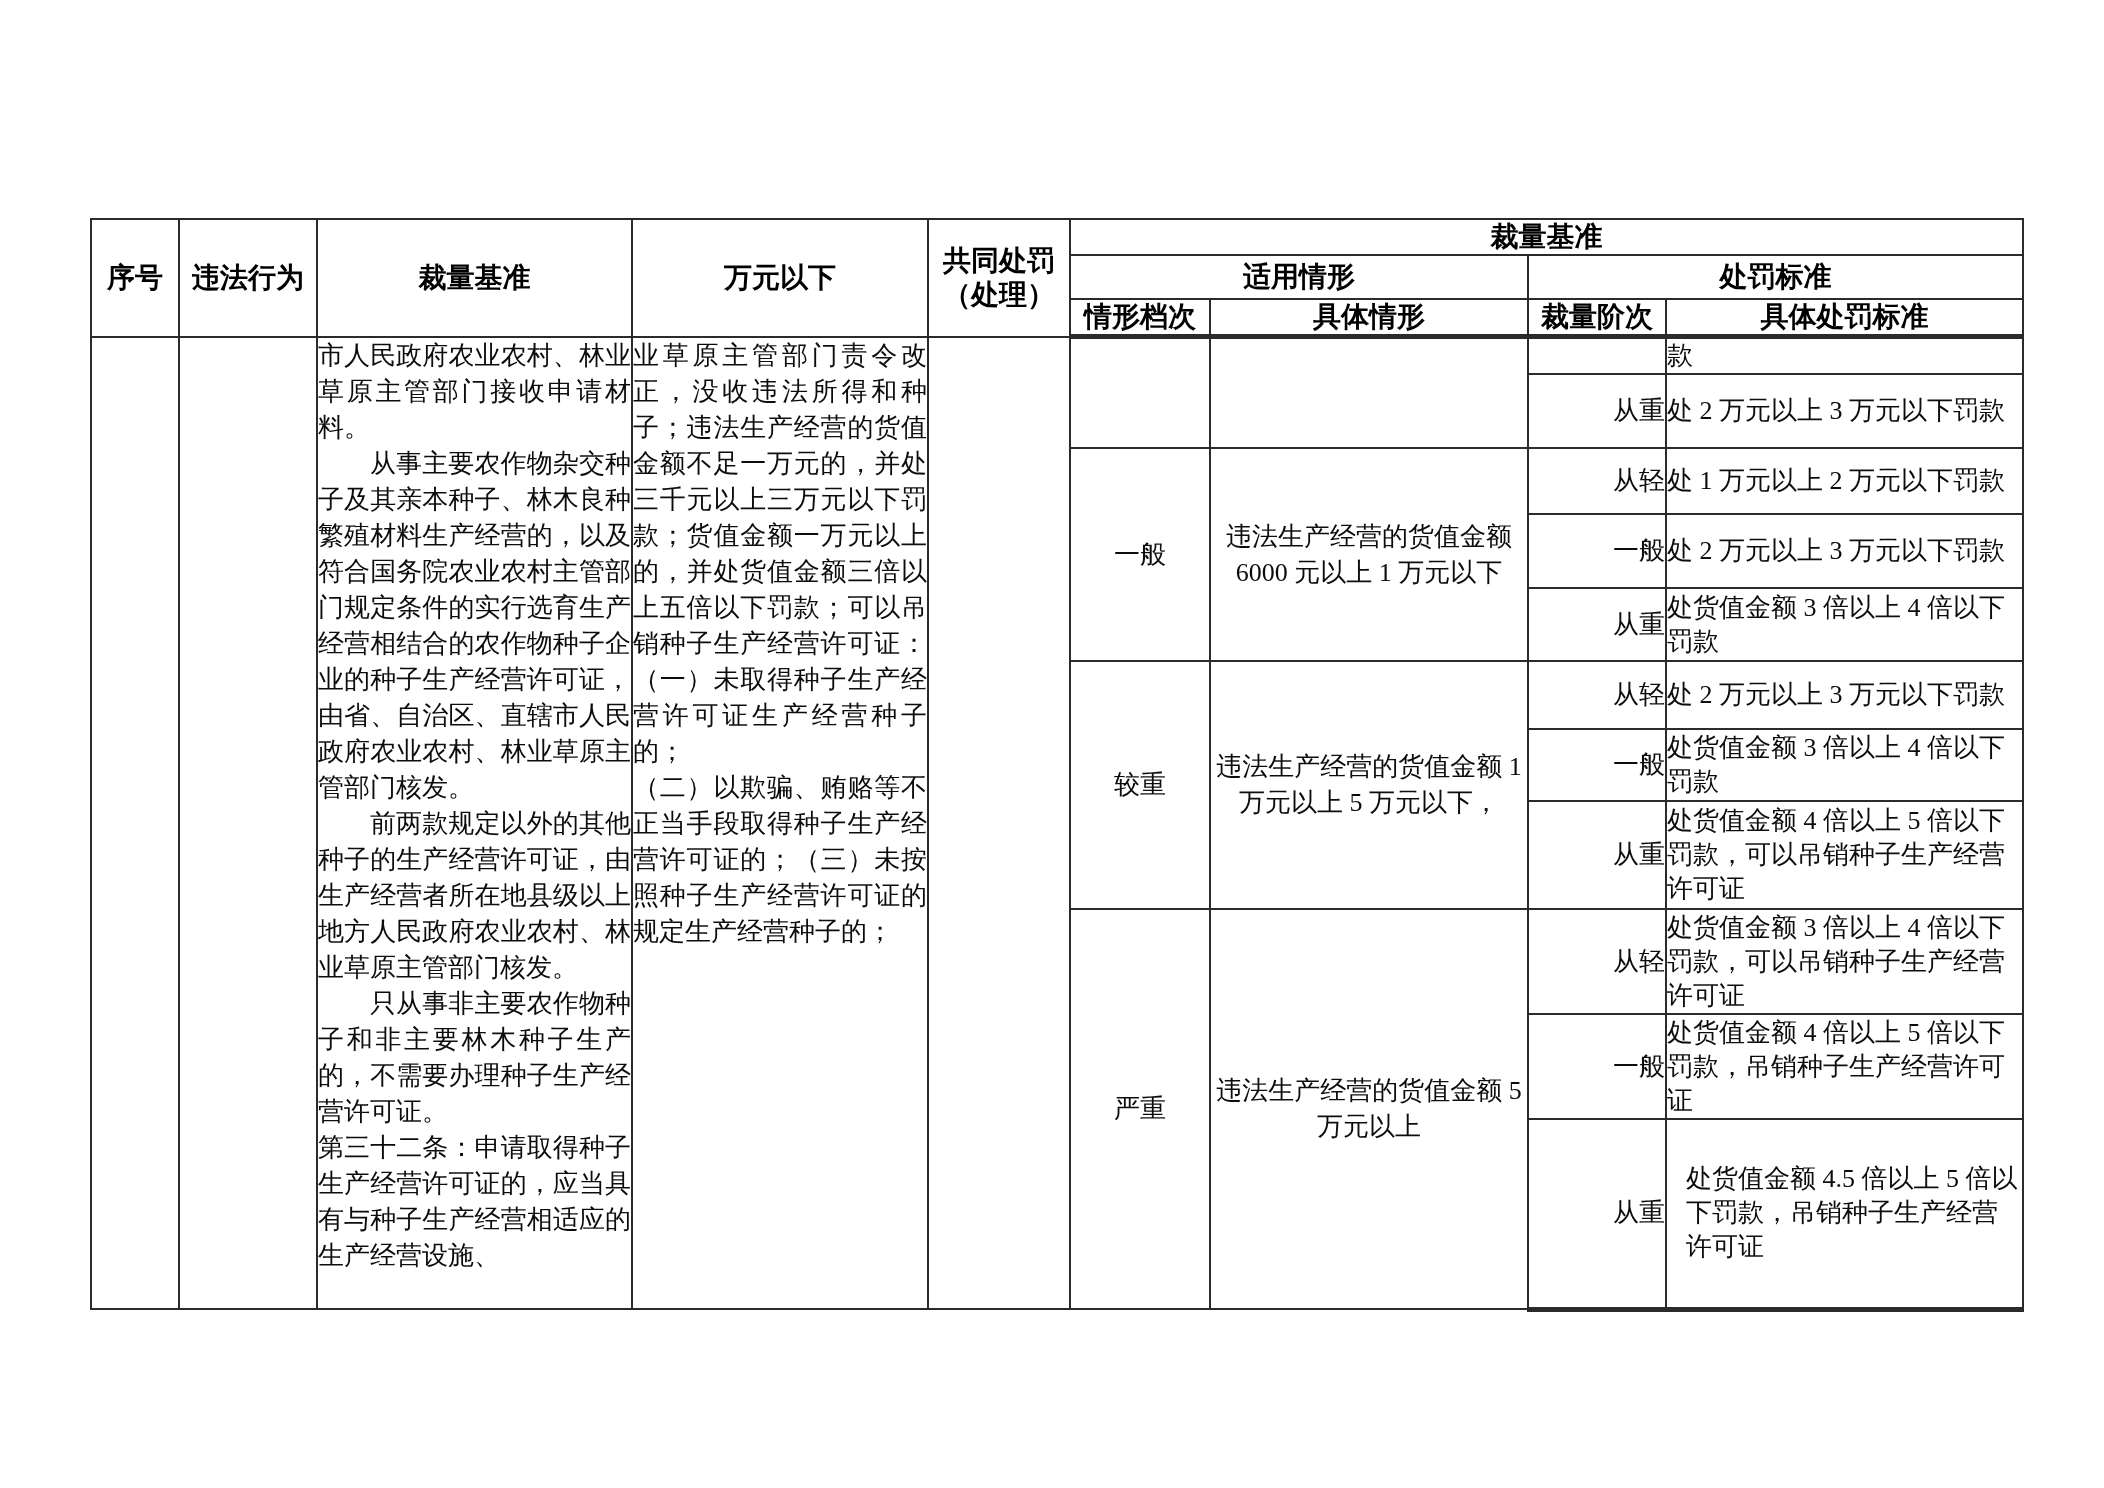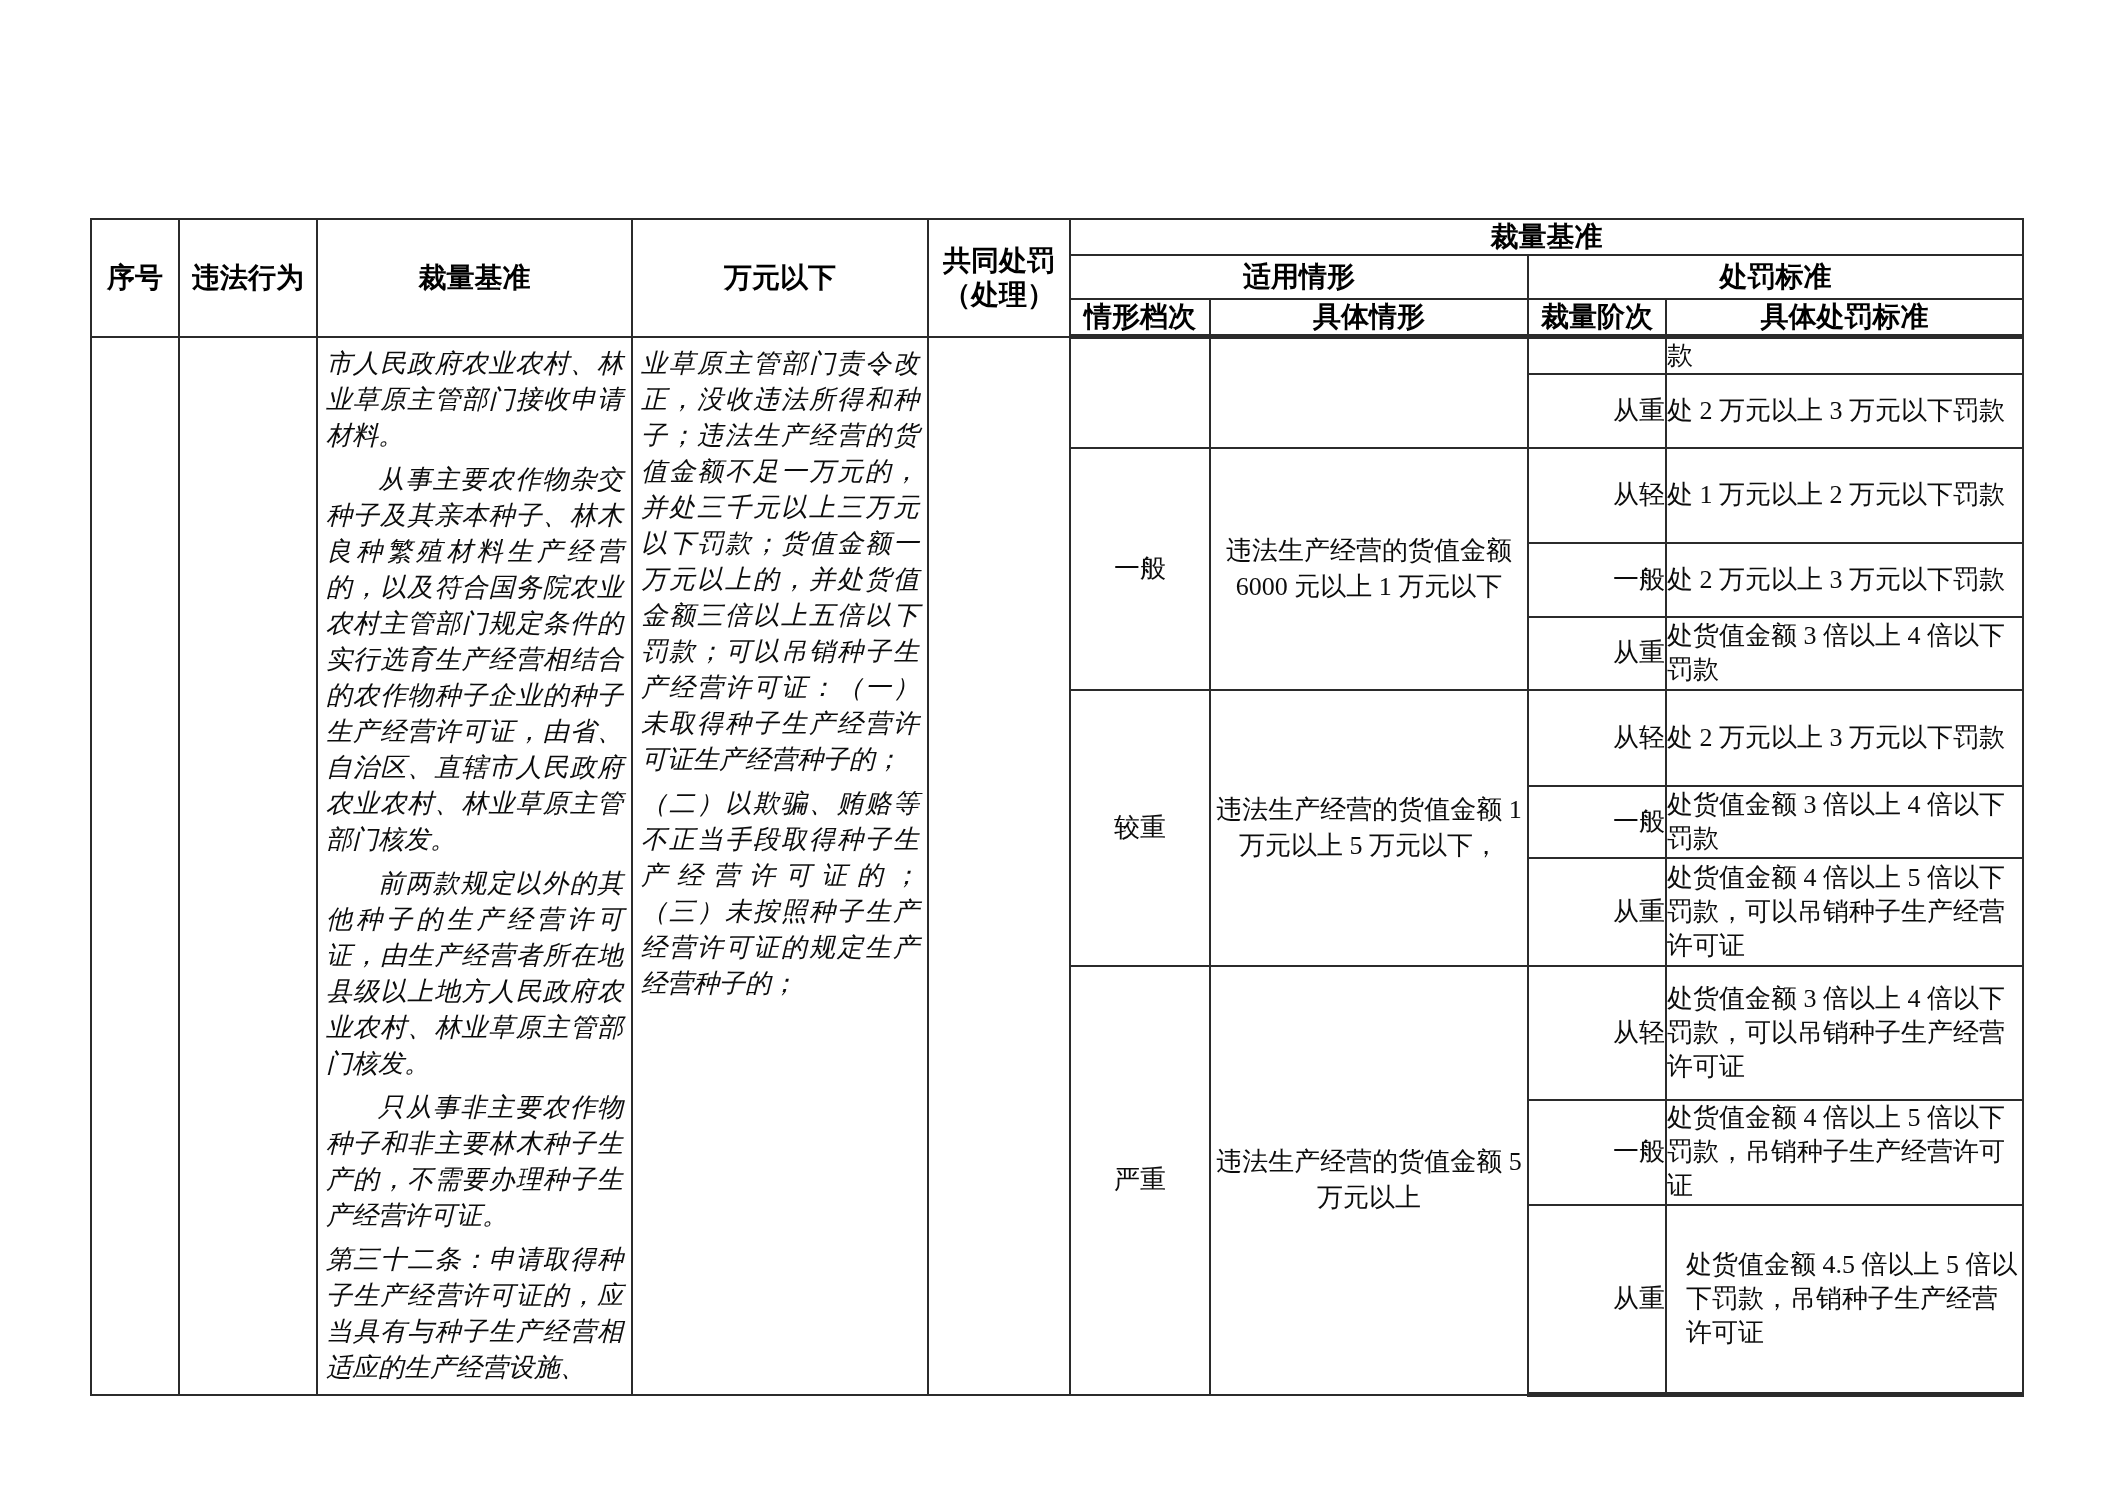--- a/index.html
+++ b/index.html
@@ -37,25 +37,24 @@
   .bd {
     font-family: "Liberation Serif", "DejaVu Serif", serif;
     font-size: 26px;
     color: #0c0c0c;
   }
   .clause-cell, .basis-cell {
     vertical-align: top;
     padding: 8px 12px 6px 13px;
   }
   .para {
-    margin: 8px;
+    margin: 0;
     line-height: 36px;
     text-align: justify;
     text-justify: inter-character;
-    font-style: italic;
   }
   .para.indent { text-indent: 2em; }
   .tier      { text-align: center; vertical-align: middle; line-height: 36px; }
   .situation { text-align: center; vertical-align: middle; line-height: 36px; padding: 0 5px; }
   .step      { text-align: right; vertical-align: middle; line-height: 34px; }
   .standard  {
     text-align: left;
     vertical-align: middle;
     line-height: 34px;
     padding: 2px 8px 2px 10px;

